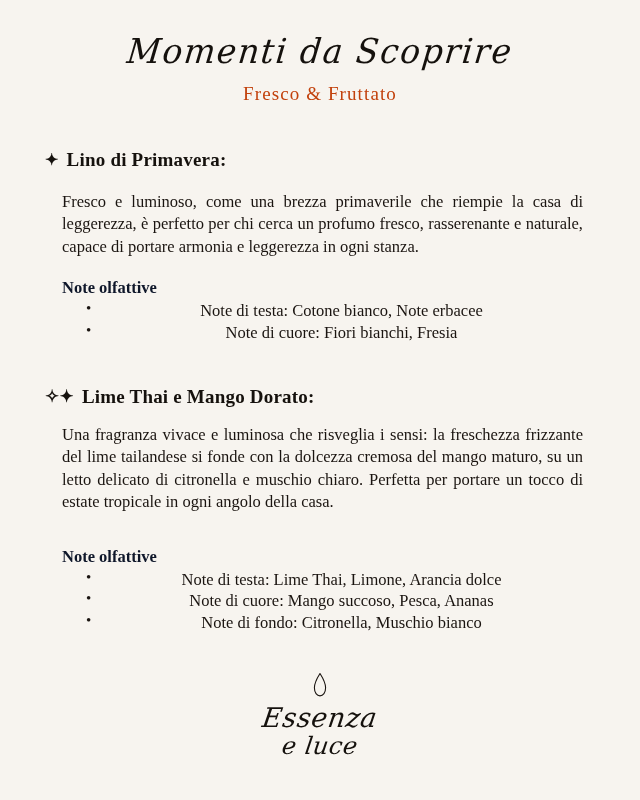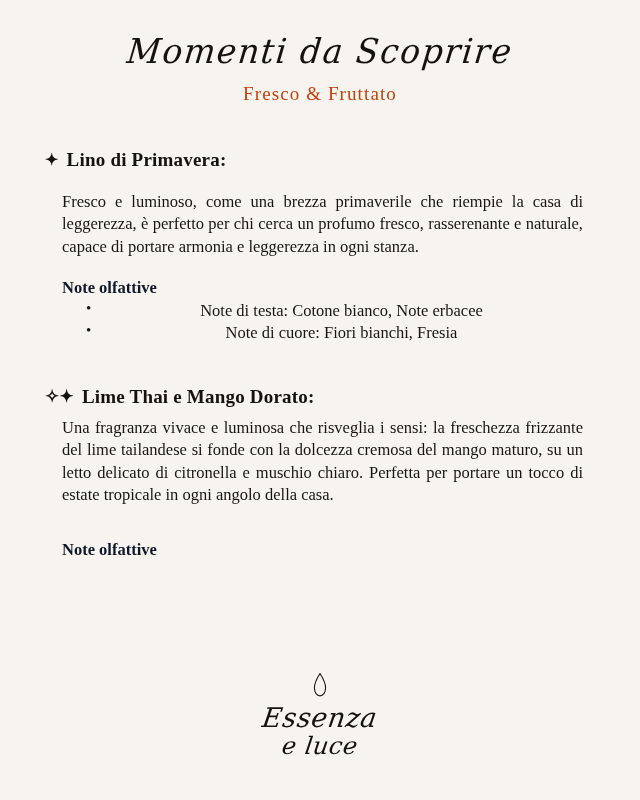--- a/index.html
+++ b/index.html
@@ -82,21 +82,21 @@
 
   .paragraph {
     font-family: "Liberation Serif", serif;
     font-size: 16.5px;
     line-height: 1.36;
     text-align: justify;
     color: #1a1410;
     margin: 20px 0 0 17px;
     padding-right: 0;
   }
-  .section.second .paragraph { margin-top: 9px; }
+  .section.second .paragraph { margin-top: 16px; }
 
   .notes-title {
     font-family: "Liberation Serif", serif;
     font-weight: bold;
     font-size: 16.5px;
     color: #0f172a;
     margin: 20px 0 0 17px;
   }
   .section.second .notes-title { margin-top: 33px; }
 
@@ -180,20 +180,25 @@
       </ul>
     </div>
 
     <div class="section second">
       <div class="section-heading">
         <span class="sparkle double">✧✦</span>
         <span>Lime Thai e Mango Dorato:</span>
       </div>
       <p class="paragraph">Una fragranza vivace e luminosa che risveglia i sensi: la freschezza frizzante del lime tailandese si fonde con la dolcezza cremosa del mango maturo, su un letto delicato di citronella e muschio chiaro. Perfetta per portare un tocco di estate tropicale in ogni angolo della casa.</p>
       <div class="notes-title">Note olfattive</div>
+      <ul class="notes-list">
+        <li>Note di testa: Lime Thai, Limone, Arancia dolce</li>
+        <li>Note di cuore: Mango succoso, Pesca, Ananas</li>
+        <li>Note di fondo: Citronella, Muschio bianco</li>
+      </ul>
     </div>
 
   </div>
 
   <div class="footer">
     <svg class="flame-icon" width="18" height="30" viewBox="0 0 18 30">
       <path d="M9 1.5 C 5.2 7.5, 3.4 11.5, 3.4 15.8 C 3.4 20.6, 5.9 23.9, 9 23.9
                C 12.1 23.9, 14.6 20.6, 14.6 15.8 C 14.6 11.5, 12.8 7.5, 9 1.5 Z" fill="none" stroke="#1a1410" stroke-width="1.1" stroke-linejoin="round"></path>
     </svg>
     <div class="brand">

